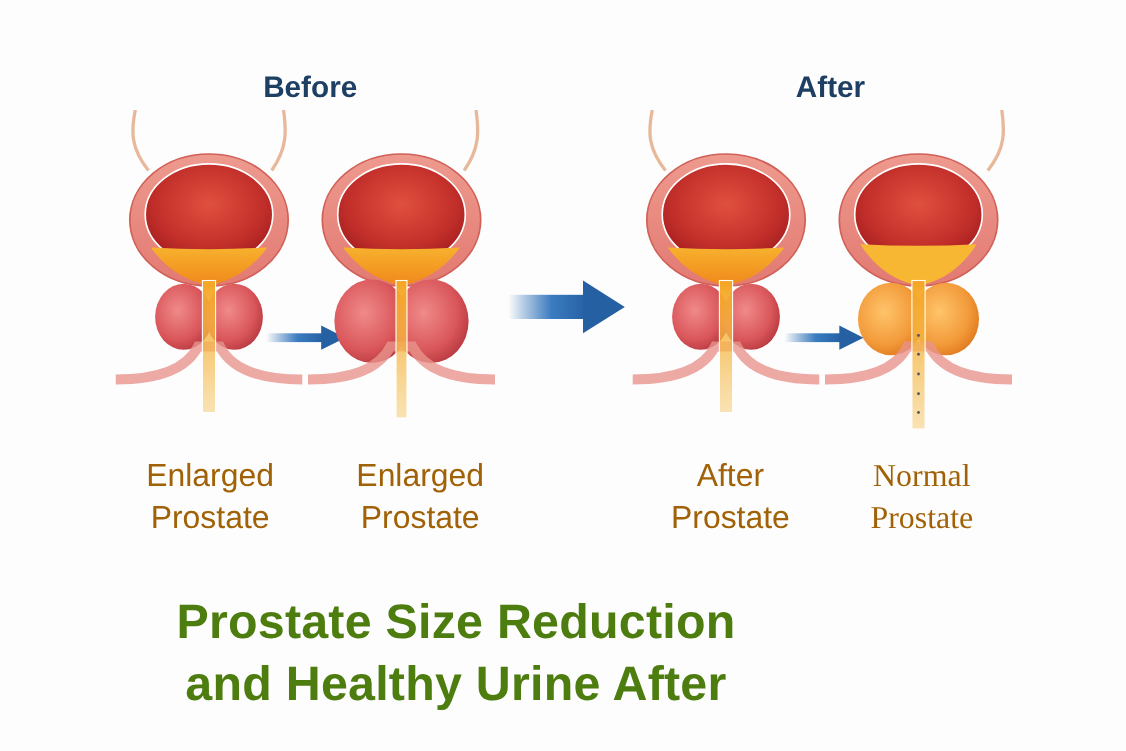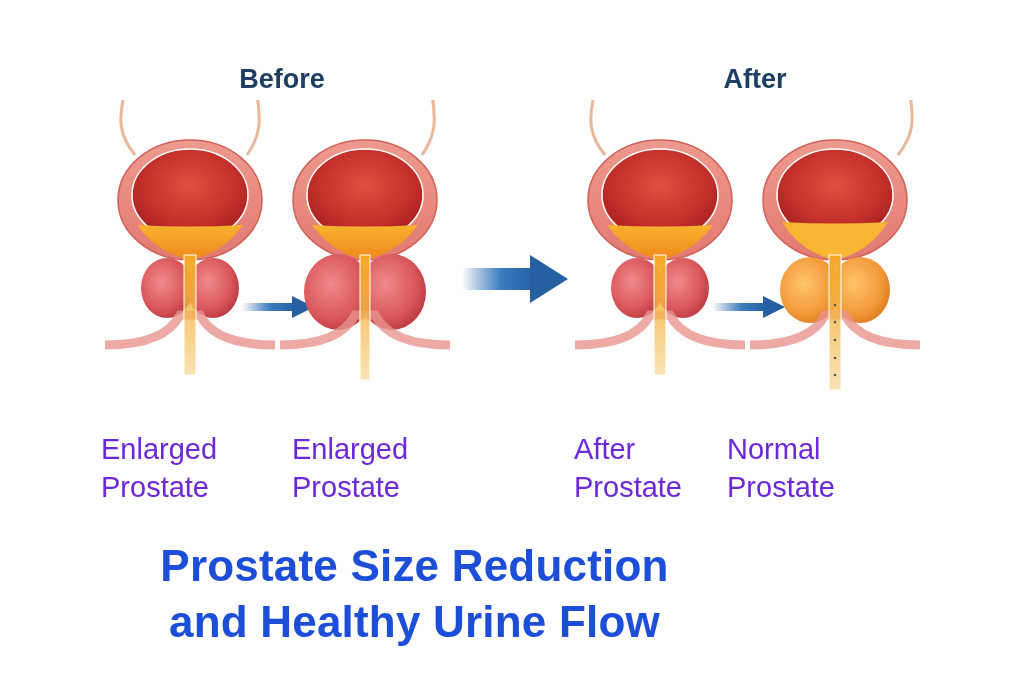--- a/index.html
+++ b/index.html
@@ -1,20 +1,20 @@
 <!DOCTYPE html>
 <html><head>
 <meta charset="utf-8">
 <style>
   html,body{margin:0;padding:0;}
   body{width:1024px;height:683px;background:#fdfdfd;position:relative;overflow:hidden;font-family:"Liberation Sans","DejaVu Sans",sans-serif;}
   .section-header{position:absolute;top:52px;font-size:27px;color:#1d3f63;font-weight:600;text-align:center;width:200px;margin-top:12px;}
   .organ{position:absolute;}
-  .label{position:absolute;top:414px;width:180px;color:#6d28d9;font-size:29px;line-height:38px;margin-top:16px;}
-  .title{position:absolute;left:0;width:829px;text-align:center;color:#1d4ed8;font-size:44px;font-weight:600;line-height:56px;top:538px;letter-spacing:0.2px;}
+  .label{position:absolute;top:414px;width:180px;text-align:center;color:#a16207;font-size:29px;line-height:38px;}
+  .title{position:absolute;left:0;width:829px;text-align:center;color:#4d7c0f;font-size:44px;font-weight:600;line-height:56px;top:538px;letter-spacing:0.2px;}
   .arrow{position:absolute;}
 </style>
 </head>
 <body>
 
 <div class="section-header" style="left:182px;">Before</div>
 <div class="section-header" style="left:655px;">After</div>
 
 <svg width="0" height="0" style="position:absolute">
   <defs>
@@ -123,21 +123,21 @@
   <div>Prostate</div>
 </div>
 <div class="label" style="left:292px;">
   <div>Enlarged</div>
   <div>Prostate</div>
 </div>
 <div class="label" style="left:574px;">
   <div>After</div>
   <div>Prostate</div>
 </div>
-<div class="label" style="left:727px;">
+<div class="label" style="left:748px;font-family:Liberation Serif, serif;">
   <div>Normal</div>
   <div>Prostate</div>
 </div>
 
 <div class="title">
   <div>Prostate Size Reduction</div>
-  <div>and Healthy Urine Flow</div>
+  <div>and Healthy Urine After</div>
 </div>
 
 </body></html>

